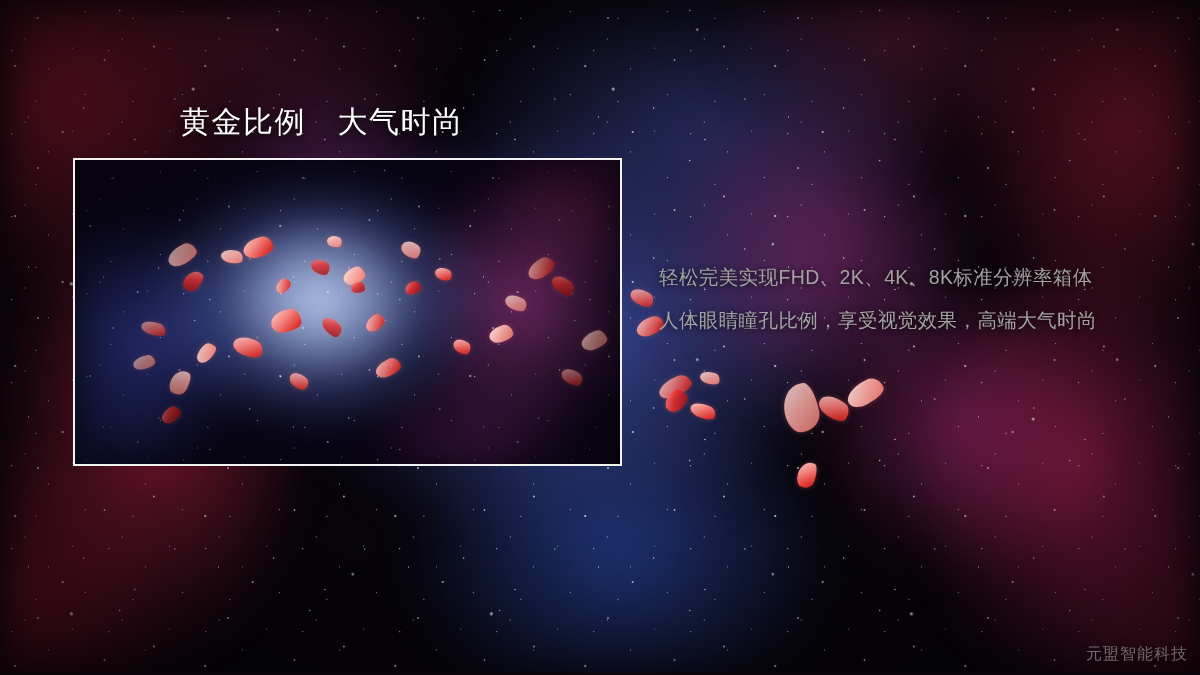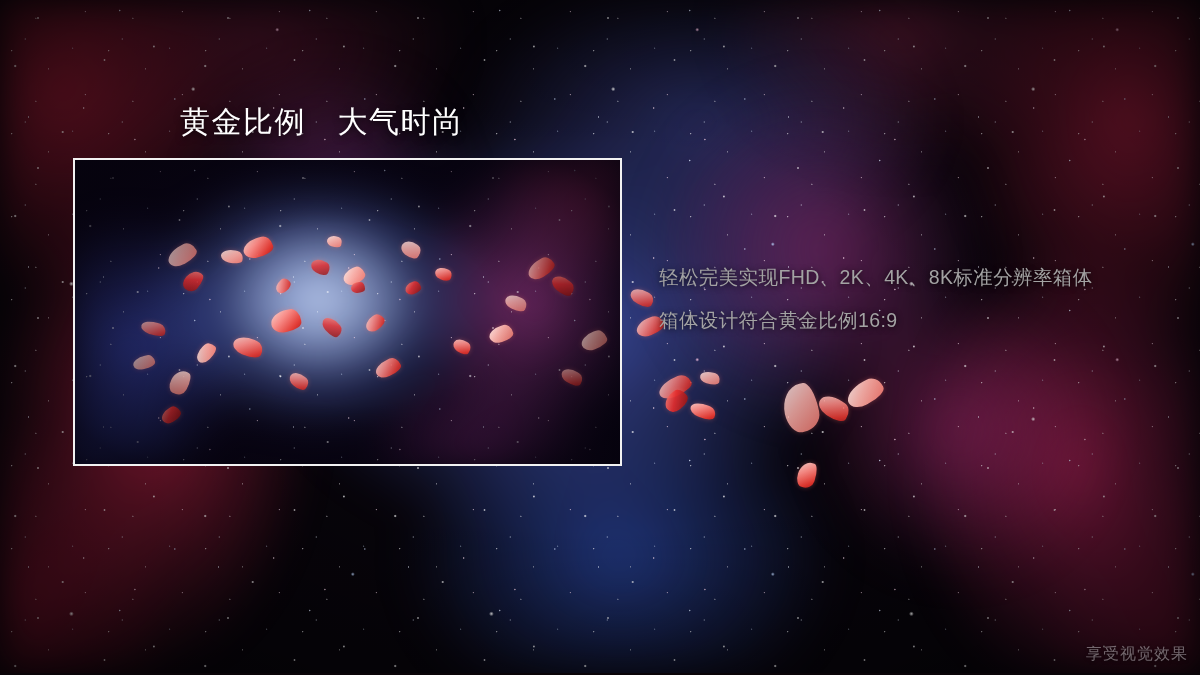--- a/index.html
+++ b/index.html
@@ -220,18 +220,18 @@
           <div class="petal pale" style="left: 506px; top: 172px; width: 26px; height: 17px; transform: rotate(-20deg); opacity: 0.95;"></div>
           <div class="petal" style="left: 486px; top: 210px; width: 22px; height: 14px; transform: rotate(32deg); opacity: 0.82;"></div>
           <div class="petal deep" style="left: 276px; top: 122px; width: 14px; height: 11px; transform: rotate(0deg); opacity: 0.86;"></div>
         </div>
       <div class="inner-dark"></div>
     </div>
   </div>
 
   <div class="body-copy">
     <span class="ln">轻松完美实现FHD、2K、4K、8K标准分辨率箱体</span>
-    <span class="ln">箱体设计符合黄金比例16:9</span>
+    <span class="ln">人体眼睛瞳孔比例，享受视觉效果，高端大气时尚</span>
   </div>
 
-  <div class="watermark">享受视觉效果</div>
+  <div class="watermark">元盟智能科技</div>
 
 </div>
 
 </body></html>

